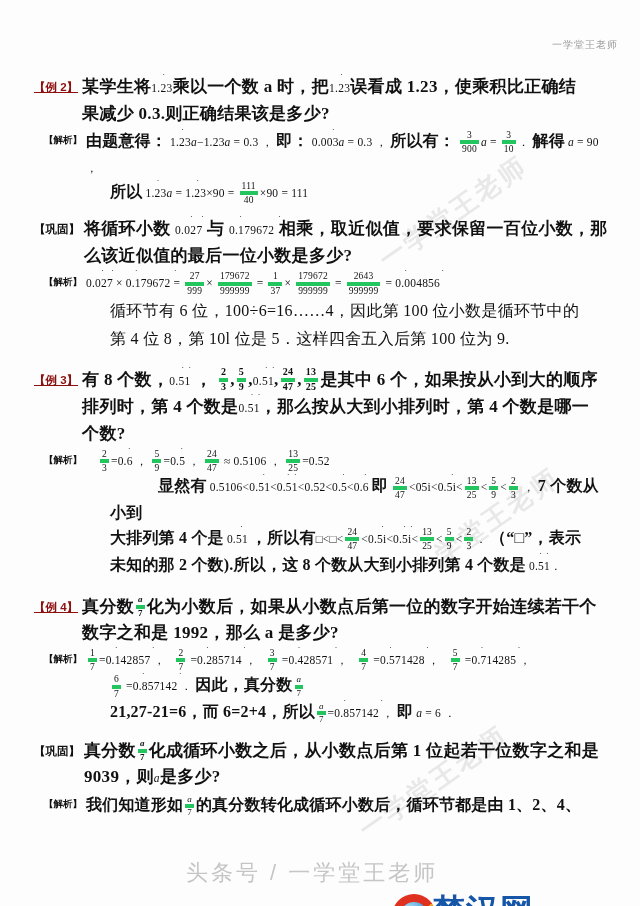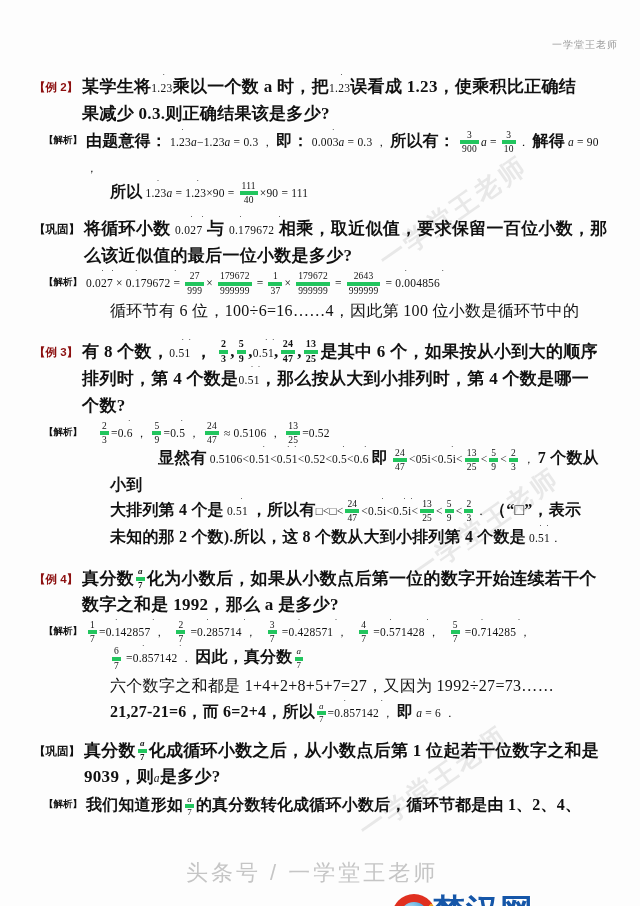--- a/index.html
+++ b/index.html
@@ -47,21 +47,21 @@
   }
   .tag {
     flex: 0 0 auto;
     font-size: 11.5px;
     font-weight: bold;
     font-family: "Liberation Sans", sans-serif;
     line-height: 26px;
     white-space: nowrap;
     padding-right: 4px;
   }
-  .tag.example { color: #8c1010; }
+  .tag.example { color: #8c1010; text-decoration: underline; }
   .tag.gonggu  { color: #111111; }
 
   .prob-body {
     flex: 1 1 auto;
     font-size: 17px;
     font-weight: bold;
     line-height: 26px;
     letter-spacing: 0.3px;
   }
 
@@ -257,20 +257,23 @@
             <span class="frac"><span class="num">27</span><span class="den">999</span></span>×
             <span class="frac"><span class="num">179672</span><span class="den">999999</span></span> =
             <span class="frac"><span class="num">1</span><span class="den">37</span></span>×
             <span class="frac"><span class="num">179672</span><span class="den">999999</span></span> =
             <span class="frac"><span class="num">2643</span><span class="den">999999</span></span> =
             <span class="dotnum">0.<span class="dt" style="left:9px;">·</span>004856<span class="dt" style="left:46px;">·</span></span>
           </div>
           <div class="ana-text">
             循环节有 6 位，100÷6=16……4，因此第 100 位小数是循环节中的
           </div>
+          <div class="ana-text">
+            第 4 位 8，第 10l 位是 5．这样四舍五入后第 100 位为 9.
+          </div>
         </div>
       </div>
     </div>
 
     <div class="block" style="margin-top:14px;">
       <div class="prob-row">
         <div class="tag example">【例 3】</div>
         <div class="prob-body">
           有 8 个数，<span class="dotnum" style="font-size:11.5px;font-weight:normal;">0.<span class="dt" style="left:12px;">·</span>5<span class="dt" style="left:19px;">·</span>1</span> ，
           <span class="frac" style="font-size:10px;"><span class="num">2</span><span class="den">3</span></span>,<span class="frac" style="font-size:10px;"><span class="num">5</span><span class="den">9</span></span>,<span class="dotnum" style="font-size:11.5px;font-weight:normal;">0.<span class="dt" style="left:12px;">·</span>5<span class="dt" style="left:19px;">·</span>1</span>,<span class="frac" style="font-size:10px;"><span class="num">24</span><span class="den">47</span></span>,<span class="frac" style="font-size:10px;"><span class="num">13</span><span class="den">25</span></span>是其中 6 个，如果按从小到大的顺序<br>
@@ -323,23 +326,20 @@
             <span class="frac"><span class="num">1</span><span class="den">7</span></span>=<span class="dotnum">0.<span class="dt" style="left:9px;">·</span>142857<span class="dt" style="left:46px;">·</span></span> ，&nbsp;&nbsp;
             <span class="frac"><span class="num">2</span><span class="den">7</span></span> =<span class="dotnum">0.<span class="dt" style="left:9px;">·</span>285714<span class="dt" style="left:46px;">·</span></span> ，&nbsp;&nbsp;
             <span class="frac"><span class="num">3</span><span class="den">7</span></span> =<span class="dotnum">0.<span class="dt" style="left:9px;">·</span>428571<span class="dt" style="left:46px;">·</span></span> ，&nbsp;&nbsp;
             <span class="frac"><span class="num">4</span><span class="den">7</span></span> =<span class="dotnum">0.<span class="dt" style="left:9px;">·</span>571428<span class="dt" style="left:46px;">·</span></span> ，&nbsp;&nbsp;
             <span class="frac"><span class="num">5</span><span class="den">7</span></span> =<span class="dotnum">0.<span class="dt" style="left:9px;">·</span>714285<span class="dt" style="left:46px;">·</span></span> ，
           </div>
           <div class="ana-math" style="padding-left:24px;">
             <span class="frac"><span class="num">6</span><span class="den">7</span></span> =<span class="dotnum">0.<span class="dt" style="left:9px;">·</span>857142<span class="dt" style="left:46px;">·</span></span> ．
             <span style="font-size:16px;font-weight:bold;">因此，真分数</span><span class="frac" style="font-size:9px;"><span class="num it">a</span><span class="den">7</span></span>
           </div>
-          <div class="ana-text">
-            六个数字之和都是 1+4+2+8+5+7=27，又因为 1992÷27=73……
-          </div>
           <div class="ana-math" style="padding-left:24px;">
             <span style="font-size:16px;font-weight:bold;">21,27-21=6，而 6=2+4，所以</span><span class="frac" style="font-size:9px;"><span class="num it">a</span><span class="den">7</span></span>=<span class="dotnum">0.<span class="dt" style="left:9px;">·</span>857142<span class="dt" style="left:46px;">·</span></span> ，
             <span style="font-size:16px;font-weight:bold;">即</span> <span class="it">a</span> = 6 ．
           </div>
         </div>
       </div>
     </div>
 
     <div class="block" style="margin-top:12px;">
       <div class="prob-row">

